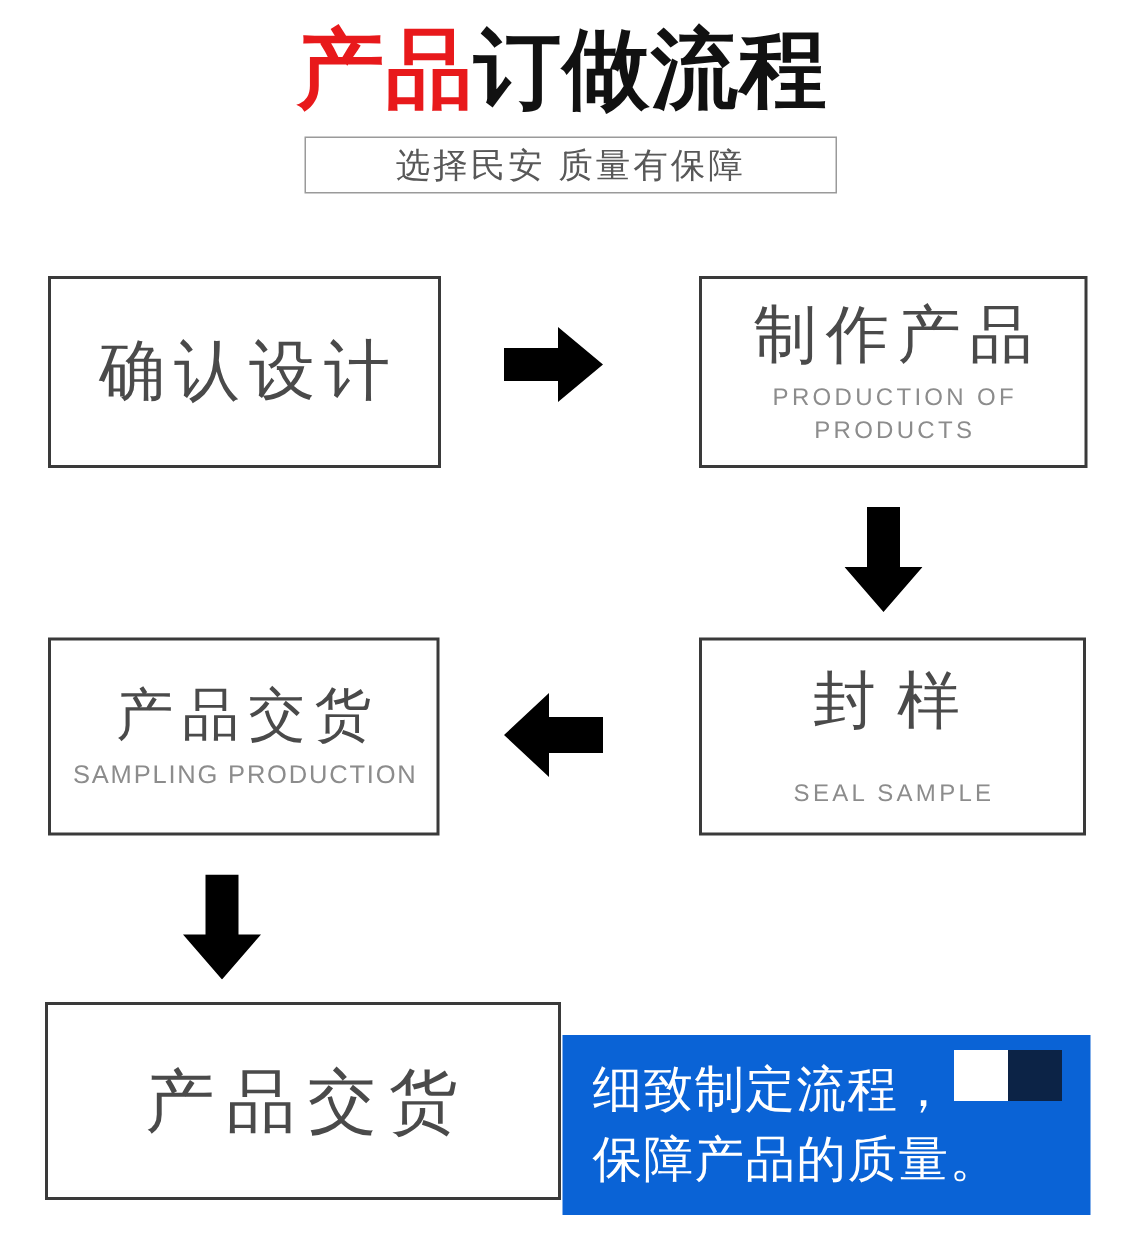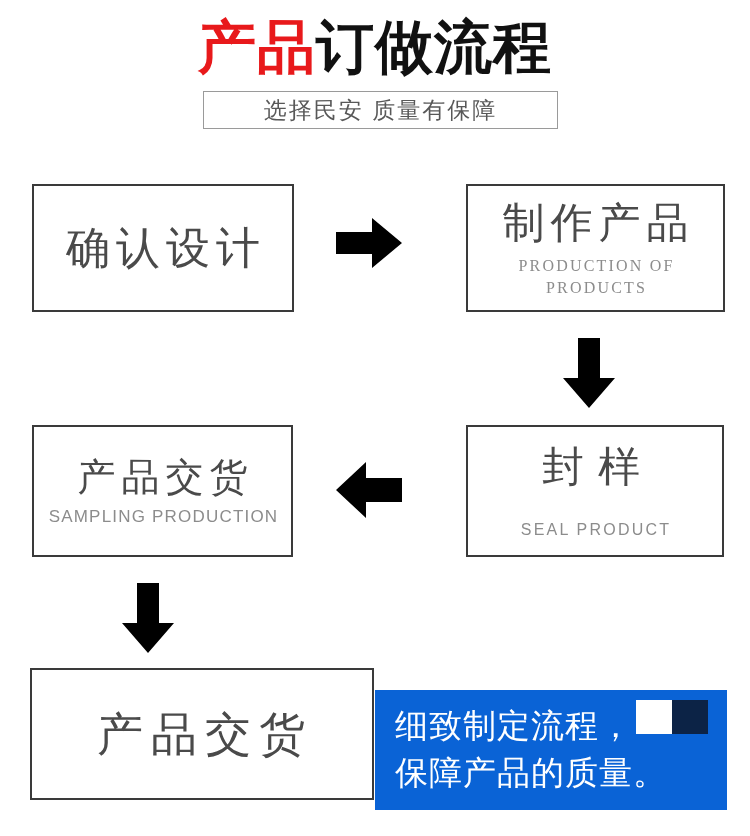--- a/index.html
+++ b/index.html
@@ -91,21 +91,21 @@
   #box-sampling  { left: 32px;  top: 425px; width: 261px; height: 132px; }
   #box-seal      { left: 466px; top: 425px; width: 258px; height: 132px; gap: 20px; }
   #box-delivery  { left: 30px;  top: 668px; width: 344px; height: 132px; z-index: 4; }
 
   #box-confirm .step-cn   { font-size: 44px; }
   #box-production .step-cn{ font-size: 42px; }
   #box-sampling .step-cn  { font-size: 38px; line-height: 44px; }
   #box-seal .step-cn      { font-size: 42px; letter-spacing: 14px; }
   #box-delivery .step-cn  { font-size: 46px; letter-spacing: 8px; }
 
-  #box-production .step-en { line-height: 22px; font-family: Liberation Serif, serif; }
+  #box-production .step-en { line-height: 22px; }
   #box-sampling .step-en   { font-size: 17px; letter-spacing: 1.2px; }
   #box-delivery .step-en   { font-size: 17px; letter-spacing: 5px; }
 
   
   .arrow { position: absolute; }
   .arrow svg { display: block; }
   #arrow-right-top  { left: 336px; top: 218px; }
   #arrow-down-right { left: 563px; top: 338px; }
   #arrow-left-mid   { left: 336px; top: 462px; }
   #arrow-down-left  { left: 122px; top: 583px; }
@@ -175,21 +175,21 @@
   </div>
 
   <div class="arrow" id="arrow-down-right">
     <svg width="52" height="70" viewBox="0 0 52 70" aria-hidden="true">
       <polygon points="15,0 37,0 37,40 52,40 26,70 0,40 15,40" fill="#000000"></polygon>
     </svg>
   </div>
 
   <div class="step-box" id="box-seal">
     <div class="step-cn">封样</div>
-    <div class="step-en">SEAL PRODUCT</div>
+    <div class="step-en">SEAL SAMPLE</div>
   </div>
 
   <div class="arrow" id="arrow-left-mid">
     <svg width="66" height="56" viewBox="0 0 66 56" aria-hidden="true">
       <polygon points="66,16 30,16 30,0 0,28 30,56 30,40 66,40" fill="#000000"></polygon>
     </svg>
   </div>
 
   <div class="step-box" id="box-sampling">
     <div class="step-cn two-line">产品交货</div>

